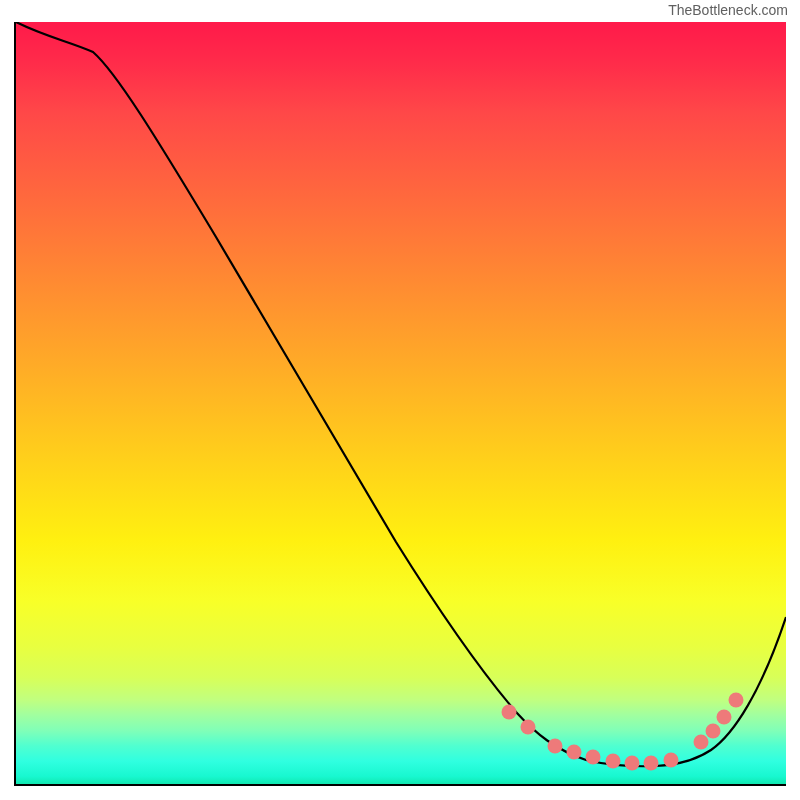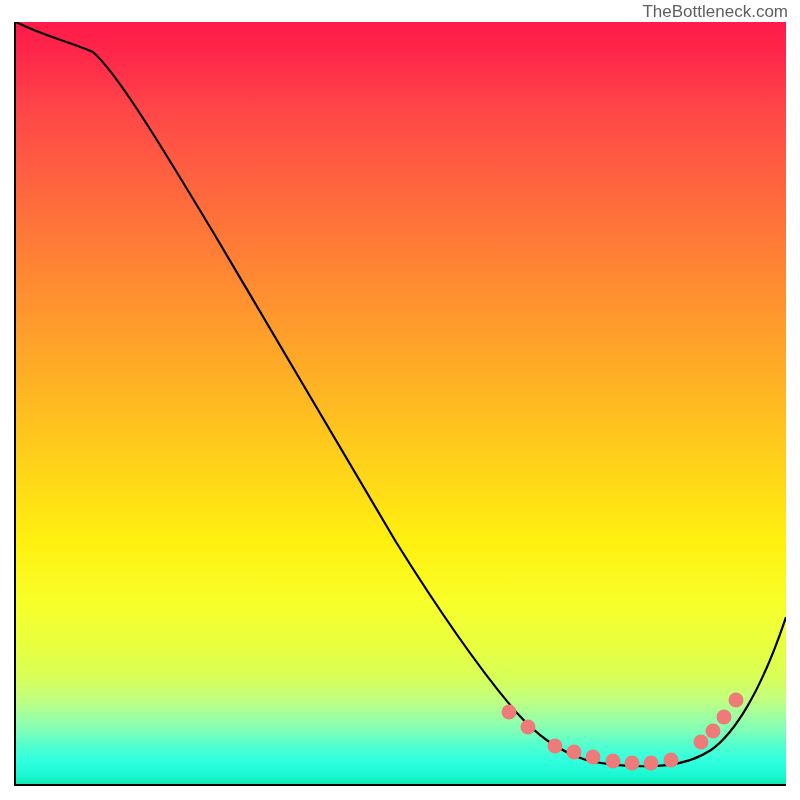--- a/index.html
+++ b/index.html
@@ -14,21 +14,21 @@
   .container {
     width: 800px;
     height: 800px;
     position: relative;
   }
   .attribution {
     position: absolute;
     top: 2px;
     right: 12px;
     color: #606060;
-    font-size: 17px;
+    font-size: 14px;
     font-weight: 500;
   }
   .plot-area {
     position: absolute;
     left: 14px;
     top: 22px;
     width: 772px;
     height: 764px;
     border: 2px solid #000;
     border-top: none;

